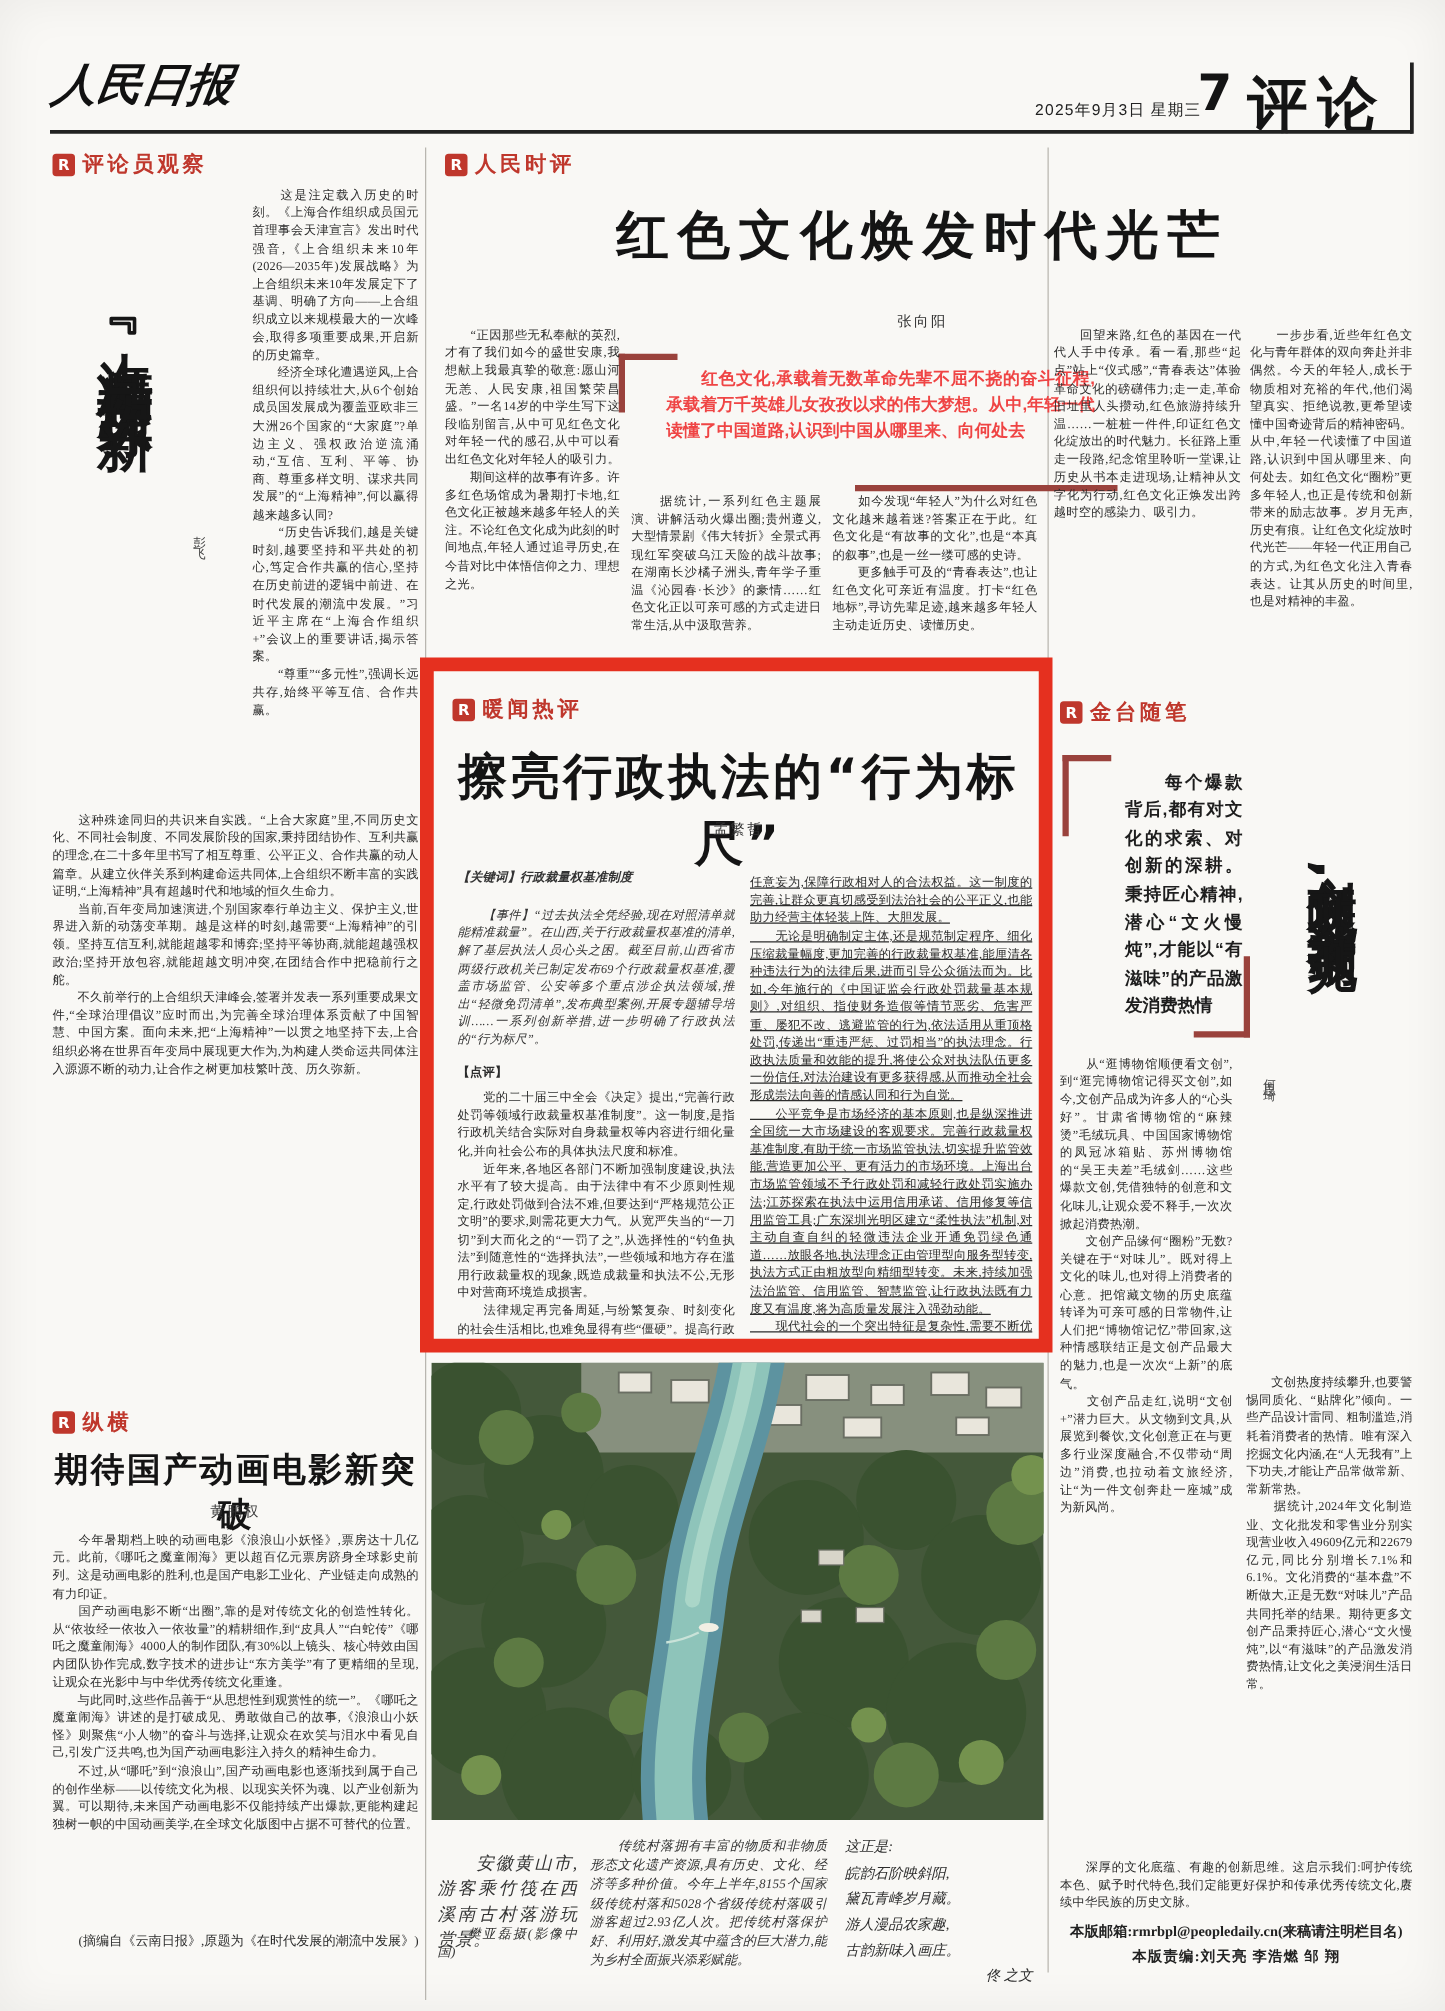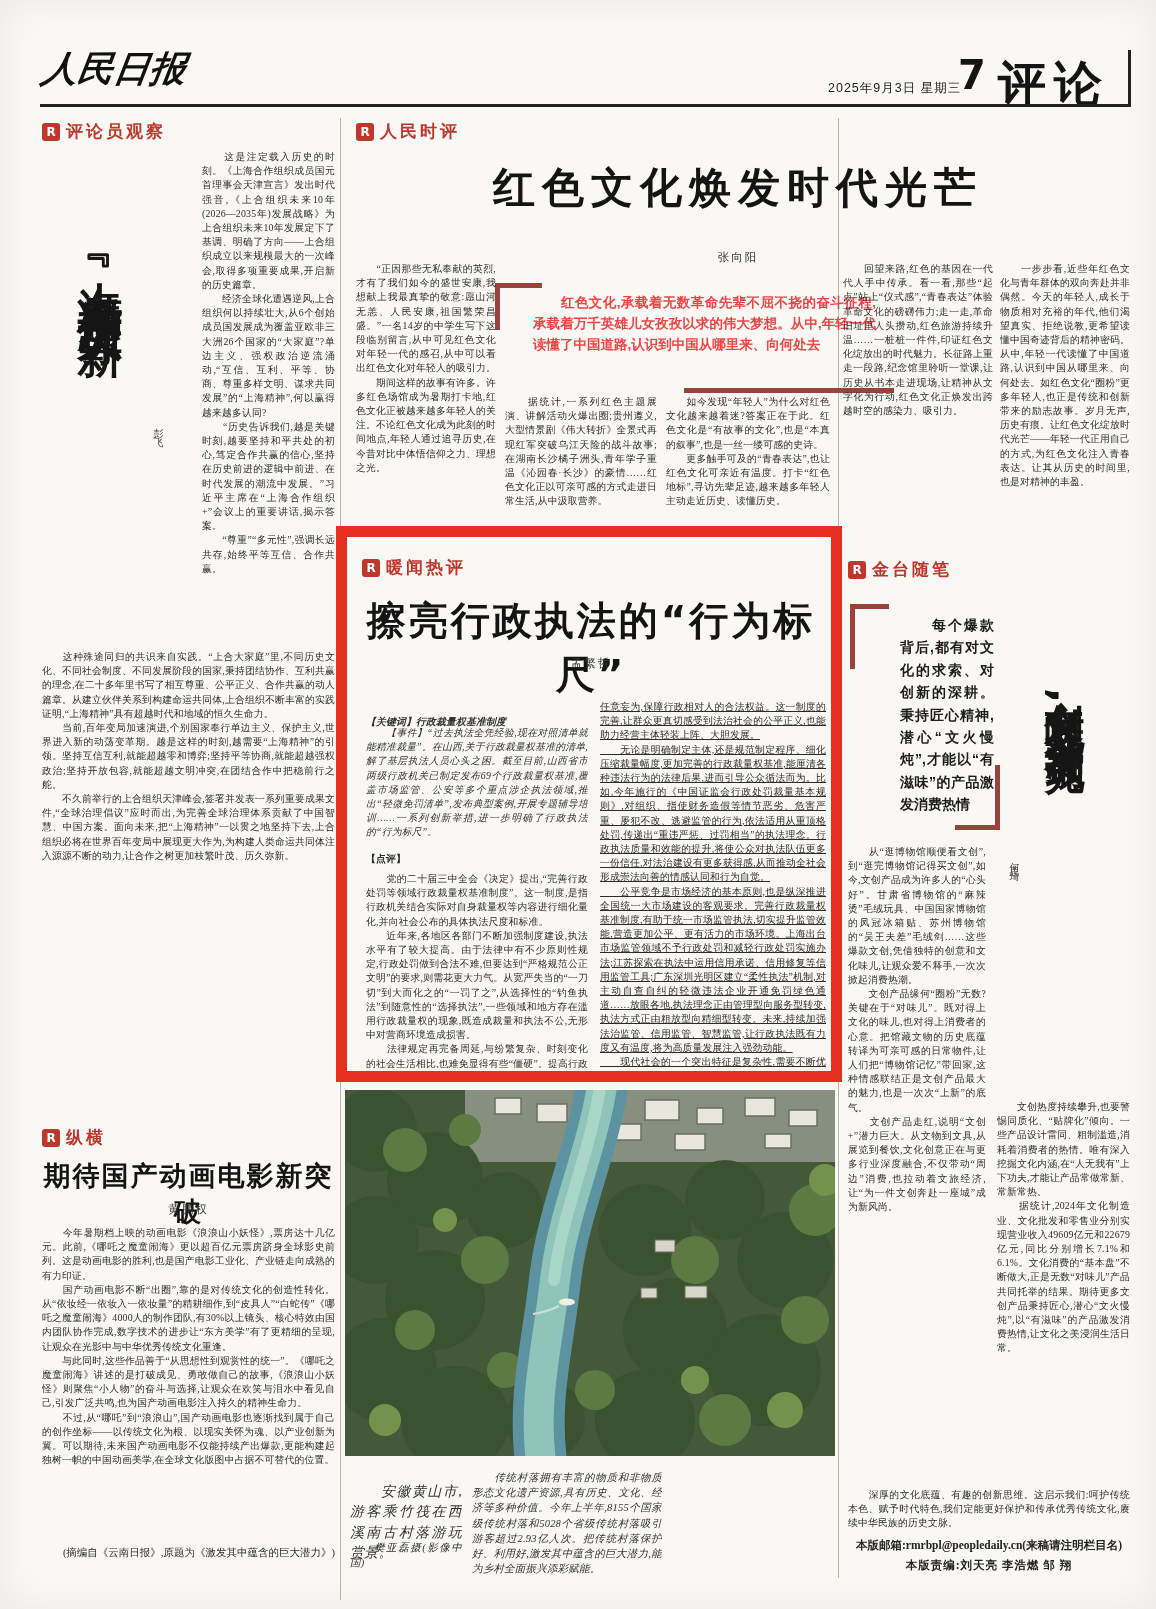--- a/index.html
+++ b/index.html
@@ -60,21 +60,21 @@
   <div class="abs badge" style="left:42px;top:1126px;">
     <span class="badge-icon">R</span>
     <span class="badge-label">纵横</span>
   </div>
   <div class="abs headline center" style="left:42px;top:1158px;width:293px;font-size:27px;letter-spacing:2px;">期待国产动画电影新突破</div>
   <div class="abs byline center" style="left:42px;top:1202px;width:293px;">黄鹏权</div>
   <div class="abs body-txt" style="left:42px;top:1226px;width:293px;height:318px;">　　今年暑期档上映的动画电影《浪浪山小妖怪》,票房达十几亿元。此前,《哪吒之魔童闹海》更以超百亿元票房跻身全球影史前列。这是动画电影的胜利,也是国产电影工业化、产业链走向成熟的有力印证。
 　　国产动画电影不断“出圈”,靠的是对传统文化的创造性转化。从“依妆经一依妆入一依妆量”的精耕细作,到“皮具人”“白蛇传”《哪吒之魔童闹海》4000人的制作团队,有30%以上镜头、核心特效由国内团队协作完成,数字技术的进步让“东方美学”有了更精细的呈现,让观众在光影中与中华优秀传统文化重逢。
 　　与此同时,这些作品善于“从思想性到观赏性的统一”。《哪吒之魔童闹海》讲述的是打破成见、勇敢做自己的故事,《浪浪山小妖怪》则聚焦“小人物”的奋斗与选择,让观众在欢笑与泪水中看见自己,引发广泛共鸣,也为国产动画电影注入持久的精神生命力。
 　　不过,从“哪吒”到“浪浪山”,国产动画电影也逐渐找到属于自己的创作坐标——以传统文化为根、以现实关怀为魂、以产业创新为翼。可以期待,未来国产动画电影不仅能持续产出爆款,更能构建起独树一帜的中国动画美学,在全球文化版图中占据不可替代的位置。</div>
-  <div class="abs footnote" style="left:42px;top:1546px;width:293px;text-align:right;">(摘编自《云南日报》,原题为《激发其中蕴含的巨大潜力》)</div>
+  <div class="abs footnote" style="left:42px;top:1546px;width:293px;text-align:right;">(摘编自《云南日报》,原题为《在时代发展的潮流中发展》)</div>
 
   <div class="abs badge" style="left:356px;top:120px;">
     <span class="badge-icon">R</span>
     <span class="badge-label">人民时评</span>
   </div>
   <div class="abs byline center" style="left:345px;top:250px;width:786px;">张向阳</div>
   <div class="abs headline center" style="left:345px;top:160px;width:786px;font-size:42px;letter-spacing:7px;">红色文化焕发时代光芒</div>
 
   <div class="abs" style="left:505px;top:287px;width:375px;height:98px;">
     <div class="corner" style="top:-4px;left:-10px;width:42px;height:42px;border-top:5px solid #9a423c;border-left:5px solid #9a423c;"></div>
@@ -90,21 +90,21 @@
   <div class="abs body-txt" style="left:843px;top:262px;width:150px;height:264px;">　　回望来路,红色的基因在一代代人手中传承。看一看,那些“起点”站上“仪式感”,“青春表达”体验革命文化的磅礴伟力;走一走,革命旧址里人头攒动,红色旅游持续升温……一桩桩一件件,印证红色文化绽放出的时代魅力。长征路上重走一段路,纪念馆里聆听一堂课,让历史从书本走进现场,让精神从文字化为行动,红色文化正焕发出跨越时空的感染力、吸引力。</div>
   <div class="abs body-txt" style="left:1000px;top:262px;width:130px;height:264px;">　　一步步看,近些年红色文化与青年群体的双向奔赴并非偶然。今天的年轻人,成长于物质相对充裕的年代,他们渴望真实、拒绝说教,更希望读懂中国奇迹背后的精神密码。从中,年轻一代读懂了中国道路,认识到中国从哪里来、向何处去。如红色文化“圈粉”更多年轻人,也正是传统和创新带来的励志故事。岁月无声,历史有痕。让红色文化绽放时代光芒——年轻一代正用自己的方式,为红色文化注入青春表达。让其从历史的时间里,也是对精神的丰盈。</div>
 
   <div class="abs badge" style="left:362px;top:556px;">
     <span class="badge-icon">R</span>
     <span class="badge-label">暖闻热评</span>
   </div>
   <div class="abs headline center" style="left:350px;top:594px;width:482px;font-size:39px;letter-spacing:3px;">擦亮行政执法的“行为标尺”</div>
   <div class="abs byline center" style="left:350px;top:656px;width:482px;">孟繁哲</div>
 
-  <div class="abs body-txt kai" style="left:366px;top:715px;width:222px;font-weight:bold;">【关键词】行政裁量权基准制度</div>
+  <div class="abs body-txt kai" style="left:366px;top:696px;width:222px;font-weight:bold;">【关键词】行政裁量权基准制度</div>
   <div class="abs body-txt kai" style="left:366px;top:726px;width:222px;height:122px;">　　【事件】“过去执法全凭经验,现在对照清单就能精准裁量”。在山西,关于行政裁量权基准的清单,解了基层执法人员心头之困。截至目前,山西省市两级行政机关已制定发布69个行政裁量权基准,覆盖市场监管、公安等多个重点涉企执法领域,推出“轻微免罚清单”,发布典型案例,开展专题辅导培训……一系列创新举措,进一步明确了行政执法的“行为标尺”。</div>
   <div class="abs body-txt" style="left:366px;top:852px;width:222px;font-weight:bold;">【点评】</div>
   <div class="abs body-txt" style="left:366px;top:872px;width:222px;height:196px;">　　党的二十届三中全会《决定》提出,“完善行政处罚等领域行政裁量权基准制度”。这一制度,是指行政机关结合实际对自身裁量权等内容进行细化量化,并向社会公布的具体执法尺度和标准。
 　　近年来,各地区各部门不断加强制度建设,执法水平有了较大提高。由于法律中有不少原则性规定,行政处罚做到合法不难,但要达到“严格规范公正文明”的要求,则需花更大力气。从宽严失当的“一刀切”到大而化之的“一罚了之”,从选择性的“钓鱼执法”到随意性的“选择执法”,一些领域和地方存在滥用行政裁量权的现象,既造成裁量和执法不公,无形中对营商环境造成损害。
 　　法律规定再完备周延,与纷繁复杂、时刻变化的社会生活相比,也难免显得有些“僵硬”。提高行政效率、实现有效管理,需要在法律范围内赋予行政机关一定自由裁量权。
 　　行政裁量权基准制度既是一座“桥梁”,沟通起法律和具体事实,提升了行政执法的可操作性;又是一个“笼子”,把权力关入其中,防止执法者在法律之下</div>
   <div class="abs body-txt" style="left:600px;top:700px;width:226px;height:368px;text-decoration:underline;">任意妄为,保障行政相对人的合法权益。这一制度的完善,让群众更真切感受到法治社会的公平正义,也能助力经营主体轻装上阵、大胆发展。
 　　无论是明确制定主体,还是规范制定程序、细化压缩裁量幅度,更加完善的行政裁量权基准,能厘清各种违法行为的法律后果,进而引导公众循法而为。比如,今年施行的《中国证监会行政处罚裁量基本规则》,对组织、指使财务造假等情节恶劣、危害严重、屡犯不改、逃避监管的行为,依法适用从重顶格处罚,传递出“重违严惩、过罚相当”的执法理念。行政执法质量和效能的提升,将使公众对执法队伍更多一份信任,对法治建设有更多获得感,从而推动全社会形成崇法向善的情感认同和行为自觉。
 　　公平竞争是市场经济的基本原则,也是纵深推进全国统一大市场建设的客观要求。完善行政裁量权基准制度,有助于统一市场监管执法,切实提升监管效能,营造更加公平、更有活力的市场环境。上海出台市场监管领域不予行政处罚和减轻行政处罚实施办法;江苏探索在执法中运用信用承诺、信用修复等信用监管工具;广东深圳光明区建立“柔性执法”机制,对主动自查自纠的轻微违法企业开通免罚绿色通道……放眼各地,执法理念正由管理型向服务型转变,执法方式正由粗放型向精细型转变。未来,持续加强法治监管、信用监管、智慧监管,让行政执法既有力度又有温度,将为高质量发展注入强劲动能。
 　　现代社会的一个突出特征是复杂性,需要不断优化治理,法治正是规范权力、规则管理的抓手。审慎用权、严格执法,正是治理者深化改革、回应百姓对公平正义期盼的一把标尺。</div>
@@ -191,14 +191,22 @@
       <path d="M258,-10 C248,60 218,120 210,190 C202,260 188,308 196,372" stroke="#8ec4ba" stroke-width="30" fill="none" stroke-linecap="round"></path>
       <path d="M256,-10 C247,60 217,120 209,190" stroke="#aad6c8" stroke-width="12" fill="none" stroke-linecap="round"></path>
       <ellipse cx="222" cy="212" rx="8" ry="3.6" fill="#f2efe4"></ellipse>
       <path d="M214,216 q-12,6 -26,8" stroke="#c9e2d8" stroke-width="2" fill="none"></path>
     </svg>
   </div>
 
   <div class="abs body-txt kai" style="left:350px;top:1482px;width:112px;height:110px;font-size:14px;">　　安徽黄山市,游客乘竹筏在西溪南古村落游玩赏景。</div>
   <div class="abs body-txt kai" style="left:350px;top:1540px;width:112px;font-size:10.5px;">　　樊亚磊摄(影像中国)</div>
   <div class="abs body-txt kai" style="left:472px;top:1470px;width:190px;height:128px;font-size:10.5px;">　　传统村落拥有丰富的物质和非物质形态文化遗产资源,具有历史、文化、经济等多种价值。今年上半年,8155个国家级传统村落和5028个省级传统村落吸引游客超过2.93亿人次。把传统村落保护好、利用好,激发其中蕴含的巨大潜力,能为乡村全面振兴添彩赋能。</div>
+  <div class="abs kai" style="left:676px;top:1468px;width:158px;font:italic 11.5px/1.8 'Liberation Serif',serif;color:#2c2c2c;">
+    <div>这正是:</div>
+    <div style="white-space:pre-wrap;">皖韵石阶映斜阳,
+黛瓦青峰岁月藏。
+游人漫品农家趣,
+古韵新味入画庄。</div>
+    <div style="text-align:right;padding-right:8px;">佟  之文</div>
+  </div>
 
 </div>
 
 </body></html>

